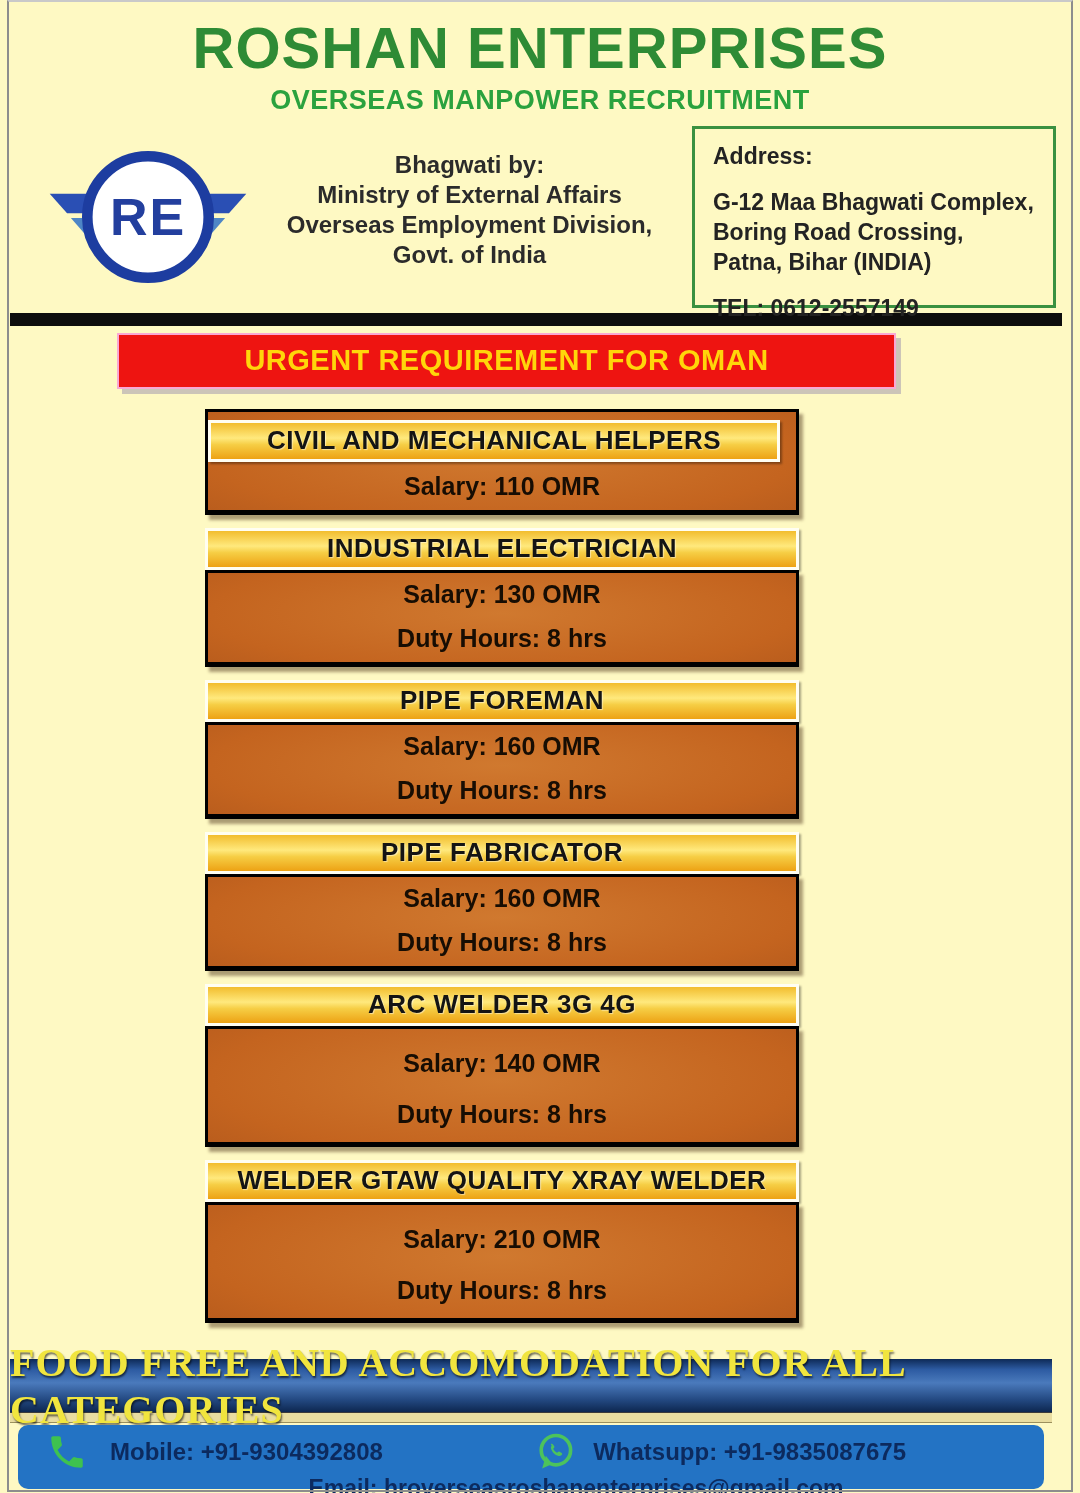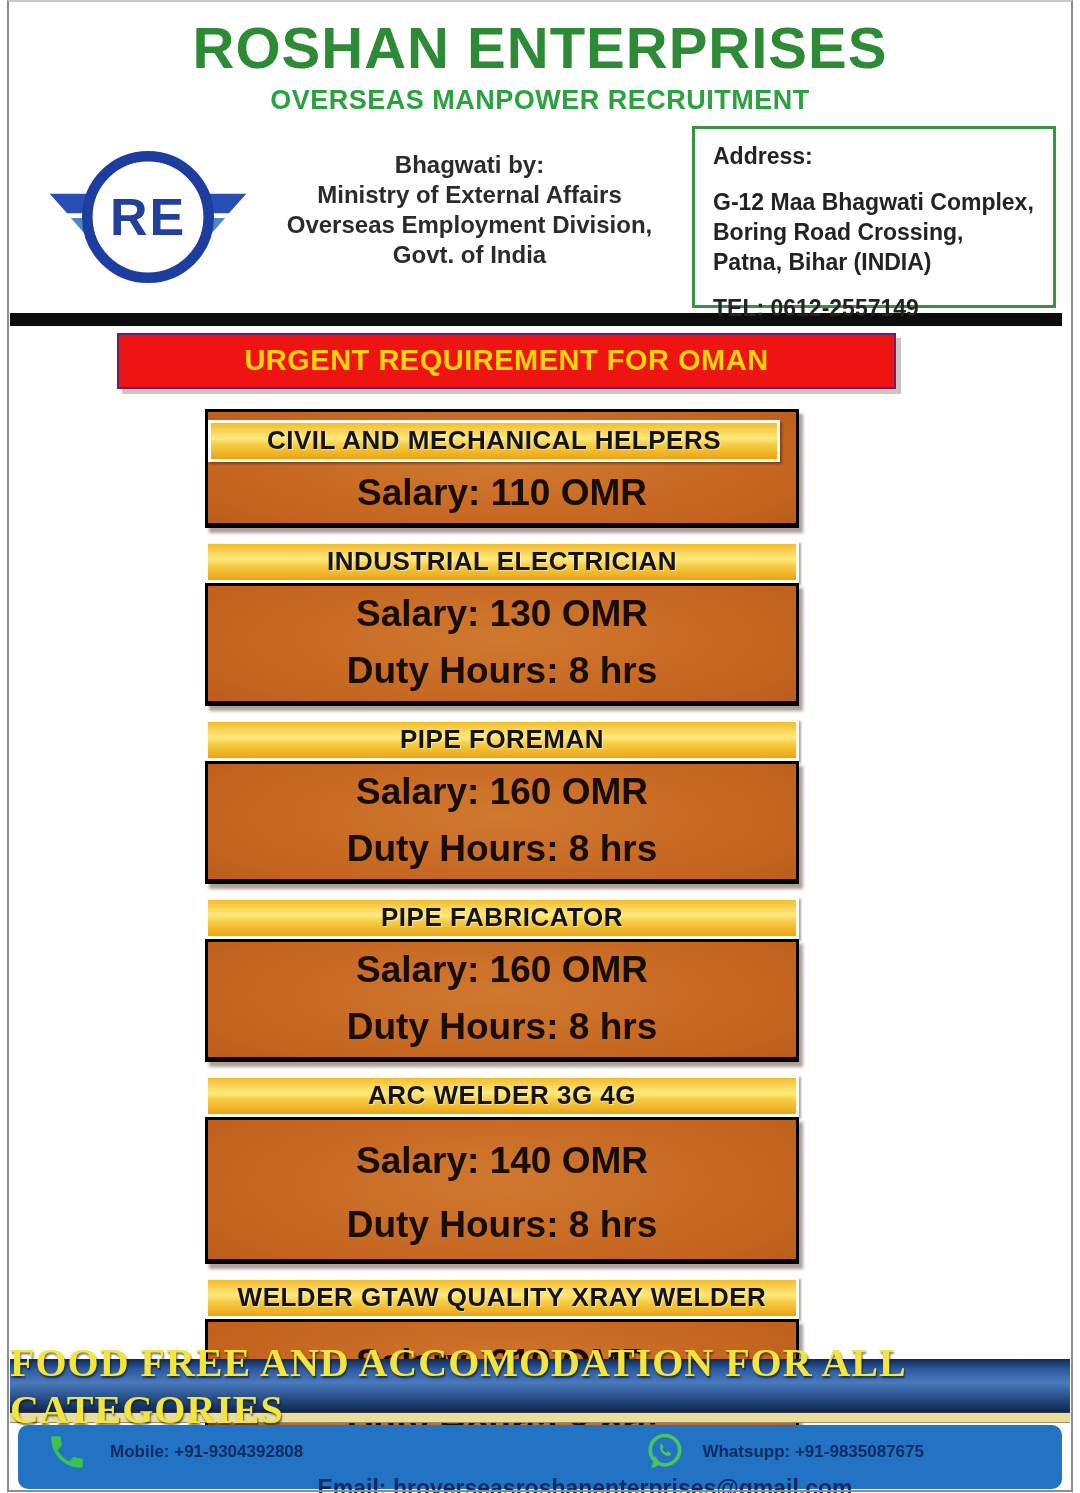--- a/index.html
+++ b/index.html
@@ -1,17 +1,17 @@
 <!DOCTYPE html>
 <html><head>
 <meta charset="utf-8">
 <style>
   html,body{margin:0;padding:0;background:#e8e8e8;}
   .poster{
-    position:relative;width:1080px;height:1493px;background:#ffffff;
+    position:relative;width:1080px;height:1493px;background:#fef9c3;
     font-family:"Liberation Sans","DejaVu Sans",sans-serif;overflow:hidden;margin:0 auto;
   }
   .frame{position:absolute;top:0;left:7px;right:7px;bottom:1px;border:2px solid #8d8d8d;border-top-color:#c9c9c9;pointer-events:none;z-index:50;}
   .content{position:relative;padding-top:18px;}
 
   
   .company{margin:0 10px;text-align:center;font-size:58px;line-height:1.05;font-weight:800;color:#2e8b35;letter-spacing:1px;}
   .tagline{margin-top:6px;text-align:center;font-size:27px;font-weight:800;color:#2aa23e;letter-spacing:.5px;}
 
   .info-row{display:flex;align-items:stretch;margin:10px 24px 0 40px;height:182px;}
@@ -19,21 +19,21 @@
   .approved{flex:1;display:flex;flex-direction:column;justify-content:center;text-align:center;font-size:24px;font-weight:800;color:#2b2b2b;line-height:30px;padding:0 8px 14px 0;}
   .address-box{width:364px;border:3px solid #3a9141;padding:12px 16px 8px 18px;font-weight:800;color:#232323;font-size:23px;line-height:30px;box-sizing:border-box;}
   .address-label{margin-bottom:16px;}
   .address-line{margin-bottom:16px;}
 
   .black-bar{height:13px;background:#0d0d0d;margin:5px 18px 0 10px;}
 
   
   .red-banner{
     width:775px;margin:7px 0 0 117px;height:52px;background:#ee1411;
-    border:2px solid #701a75;box-shadow:5px 5px 0 #ccc5b8;
+    border:2px solid #f9a8d4;box-shadow:5px 5px 0 #ccc5b8;
     display:flex;align-items:center;justify-content:center;
   }
   .red-banner span{font-size:29px;font-weight:800;color:#ffd60a;letter-spacing:.5px;}
 
   
   .cards{width:594px;margin:20px 0 0 205px;}
   .job-card{margin-bottom:13px;}
   .job-title{
     box-sizing:border-box;height:42px;border:3px solid #fffef2;
     background:linear-gradient(180deg,#f2bd2e 0%,#ffe97d 42%,#f6ce45 60%,#eda214 100%);
@@ -41,45 +41,45 @@
     font-size:26px;font-weight:800;color:#141414;letter-spacing:.5px;
     text-shadow:1px 1px 1px rgba(255,255,255,.5);
     box-shadow:2px 2px 2px rgba(0,0,0,.35);
   }
   .job-body{
     box-sizing:border-box;border:3px solid #000;border-bottom-width:5px;
     background:radial-gradient(ellipse 90% 120% at 50% 45%,#d0792f 0%,#c4641f 55%,#a9521a 100%);
     box-shadow:4px 5px 3px rgba(70,45,20,.45);
     text-align:center;padding:7px 0 9px;
   }
-  .salary,.duty{font-size:37px;font-weight:800;color:#170d03;}
+  .salary,.duty{font-size:25px;font-weight:800;color:#170d03;}
   .duty{margin-top:15px;}
   
   .job-card.inset .job-body{padding-top:8px;}
   .job-card.inset .job-title{margin:0 16px 10px 0;}
   
   .job-card.tall .job-body{padding:20px 0 13px;}
   .job-card.tall .duty{margin-top:22px;}
 
   
-  .bottom{position:absolute;left:10px;right:10px;bottom:4px;}
+  .bottom{position:absolute;left:10px;right:28px;bottom:4px;}
   .food-bar{
     height:53px;display:flex;align-items:center;justify-content:center;
     background:linear-gradient(180deg,#0e2a57 0%,#2d5ba2 20%,#4a7abc 45%,#22477f 78%,#0d2750 100%);
   }
   .food-bar span{font-family:"Liberation Serif","DejaVu Serif",serif;font-size:40px;font-weight:800;color:#f1e53e;letter-spacing:1px;text-shadow:1px 2px 2px rgba(0,0,0,.6);}
   .gold-stripe{height:9px;background:#e9dda0;border-top:1px solid #3a3a3a;border-bottom:1px solid #9b905e;}
   .contact-panel{
     margin:2px 8px 0 8px;height:64px;background:#2373c4;border-radius:10px;
     position:relative;color:#0c2a5e;font-weight:800;
   }
   .contact-row{display:flex;align-items:center;padding:5px 0 0 28px;}
   .contact-item{display:flex;align-items:center;}
   .contact-item.right{margin-left:auto;margin-right:138px;}
-  .contact-label{font-size:17px;margin-left:22px;}
+  .contact-label{font-size:24px;margin-left:22px;}
   .contact-item.right .contact-label{margin-left:16px;}
   .email-row{text-align:center;font-size:23px;transform:translateX(45px);margin-top:1px;}
   .icon{display:inline-flex;}
 </style>
 </head>
 <body>
 
 <div class="poster">
   <div class="frame"></div>
 

